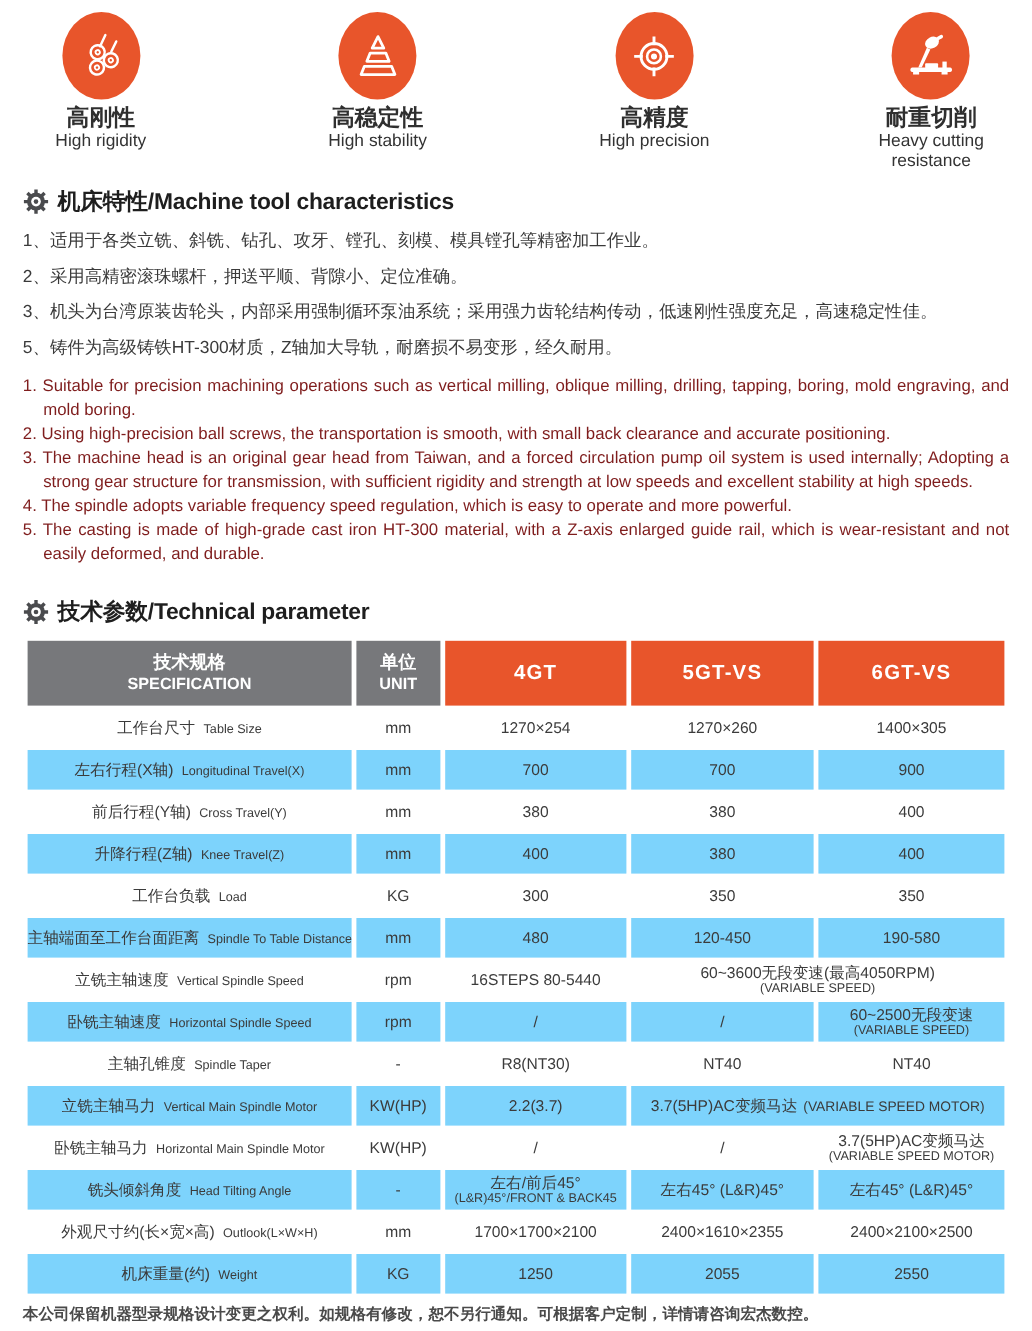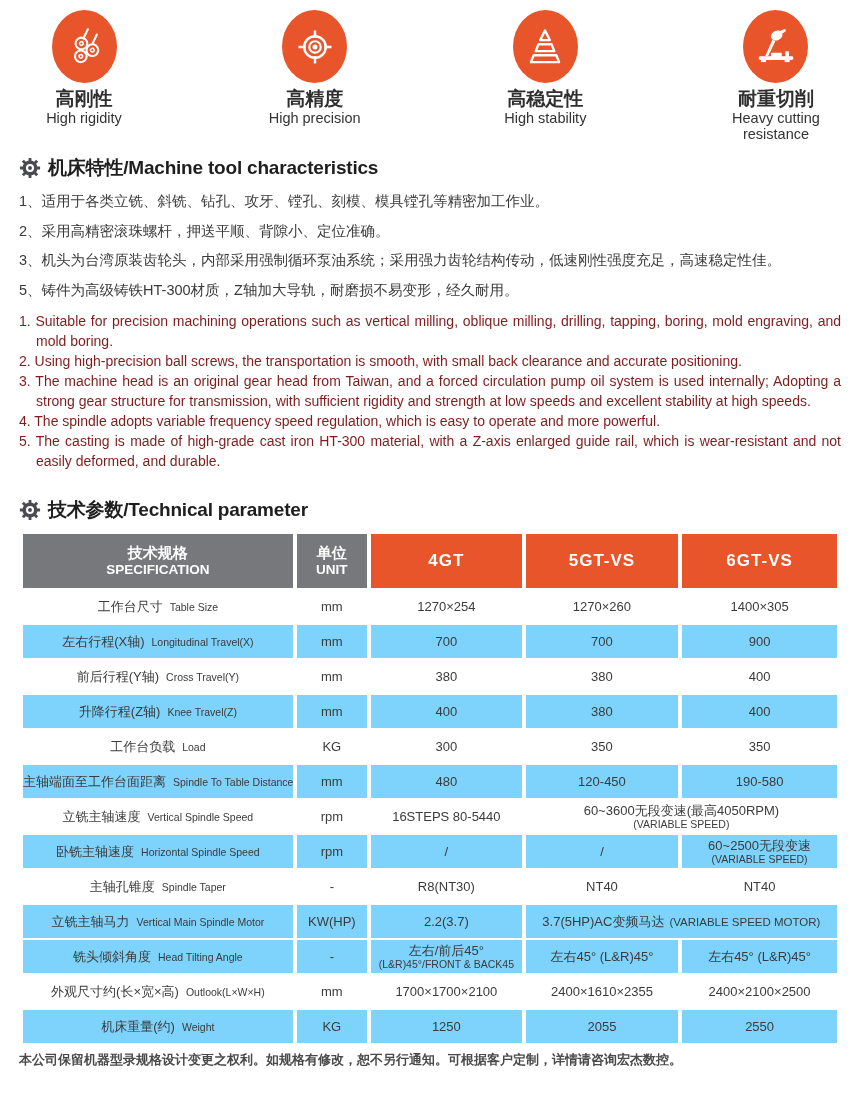--- a/index.html
+++ b/index.html
@@ -71,45 +71,45 @@
               <circle cx="41.5" cy="42" r="2.6" stroke-width="2.2"></circle>
           </g>
         </svg>
       </div>
       <div class="feature-zh">高刚性</div>
       <div class="feature-en">High rigidity</div>
     </div>
 
     <div class="feature-card">
       <div class="feature-bubble" style="background:#e8552b">
+        <svg width="44" height="44" viewBox="0 0 64 64">
+          <g fill="none" stroke="#fff" stroke-width="3.4" stroke-linejoin="round">
+            <path d="M32 8 L39 22 L25 22 Z"></path>
+            <path d="M22.5 28 L41.5 28 L45.5 38 L18.5 38 Z"></path>
+            <path d="M15.5 44 L48.5 44 L52.5 54 L11.5 54 Z"></path>
+          </g>
+        </svg>
+      </div>
+      <div class="feature-zh">高稳定性</div>
+      <div class="feature-en">High stability</div>
+    </div>
+
+    <div class="feature-card">
+      <div class="feature-bubble" style="background:#e8552b">
         <svg width="46" height="46" viewBox="0 0 64 64">
           <g fill="none" stroke="#fff">
             <circle cx="32" cy="32" r="15" stroke-width="3.4"></circle>
             <circle cx="32" cy="32" r="8" stroke-width="3"></circle>
             <circle cx="32" cy="32" r="2" stroke-width="3" fill="#fff"></circle>
             <path d="M32 9 L32 19 M32 45 L32 55 M9 32 L19 32 M45 32 L55 32" stroke-width="3.4"></path>
           </g>
         </svg>
       </div>
       <div class="feature-zh">高精度</div>
       <div class="feature-en">High precision</div>
-    </div>
-
-    <div class="feature-card">
-      <div class="feature-bubble" style="background:#e8552b">
-        <svg width="44" height="44" viewBox="0 0 64 64">
-          <g fill="none" stroke="#fff" stroke-width="3.4" stroke-linejoin="round">
-            <path d="M32 8 L39 22 L25 22 Z"></path>
-            <path d="M22.5 28 L41.5 28 L45.5 38 L18.5 38 Z"></path>
-            <path d="M15.5 44 L48.5 44 L52.5 54 L11.5 54 Z"></path>
-          </g>
-        </svg>
-      </div>
-      <div class="feature-zh">高稳定性</div>
-      <div class="feature-en">High stability</div>
     </div>
 
     <div class="feature-card">
       <div class="feature-bubble" style="background:#e8552b">
         <svg width="46" height="46" viewBox="0 0 64 64">
           <g fill="#fff">
             <rect x="8" y="45" width="48" height="5" rx="2"></rect>
             <rect x="11" y="50" width="7" height="3"></rect>
             <rect x="44" y="50" width="7" height="3"></rect>
             <rect x="45" y="38" width="5" height="8"></rect>
@@ -309,20 +309,34 @@
           </td>
         </tr>
         <tr class="alt">
           <td class="spec-cell"><span class="spec-zh">立铣主轴马力</span><span class="spec-en">Vertical Main Spindle Motor</span></td>
           <td class="unit-cell">KW(HP)</td>
           <td class="value-cell">
             <span class="v-main">2.2(3.7)</span>
           </td>
           <td class="value-cell inline" colspan="2"><span class="v-main">3.7(5HP)AC变频马达</span><span class="v-sub">(VARIABLE SPEED MOTOR)</span></td>
         </tr>
+        <tr>
+          <td class="spec-cell"><span class="spec-zh">卧铣主轴马力</span><span class="spec-en">Horizontal Main Spindle Motor</span></td>
+          <td class="unit-cell">KW(HP)</td>
+          <td class="value-cell">
+            <span class="v-main">/</span>
+          </td>
+          <td class="value-cell">
+            <span class="v-main">/</span>
+          </td>
+          <td class="value-cell">
+            <span class="v-main">3.7(5HP)AC变频马达</span>
+            <span class="v-sub">(VARIABLE SPEED MOTOR)</span>
+          </td>
+        </tr>
         <tr class="alt">
           <td class="spec-cell"><span class="spec-zh">铣头倾斜角度</span><span class="spec-en">Head Tilting Angle</span></td>
           <td class="unit-cell">-</td>
           <td class="value-cell">
             <span class="v-main">左右/前后45°</span>
             <span class="v-sub">(L&amp;R)45°/FRONT &amp; BACK45</span>
           </td>
           <td class="value-cell">
             <span class="v-main">左右45° (L&amp;R)45°</span>
           </td>

